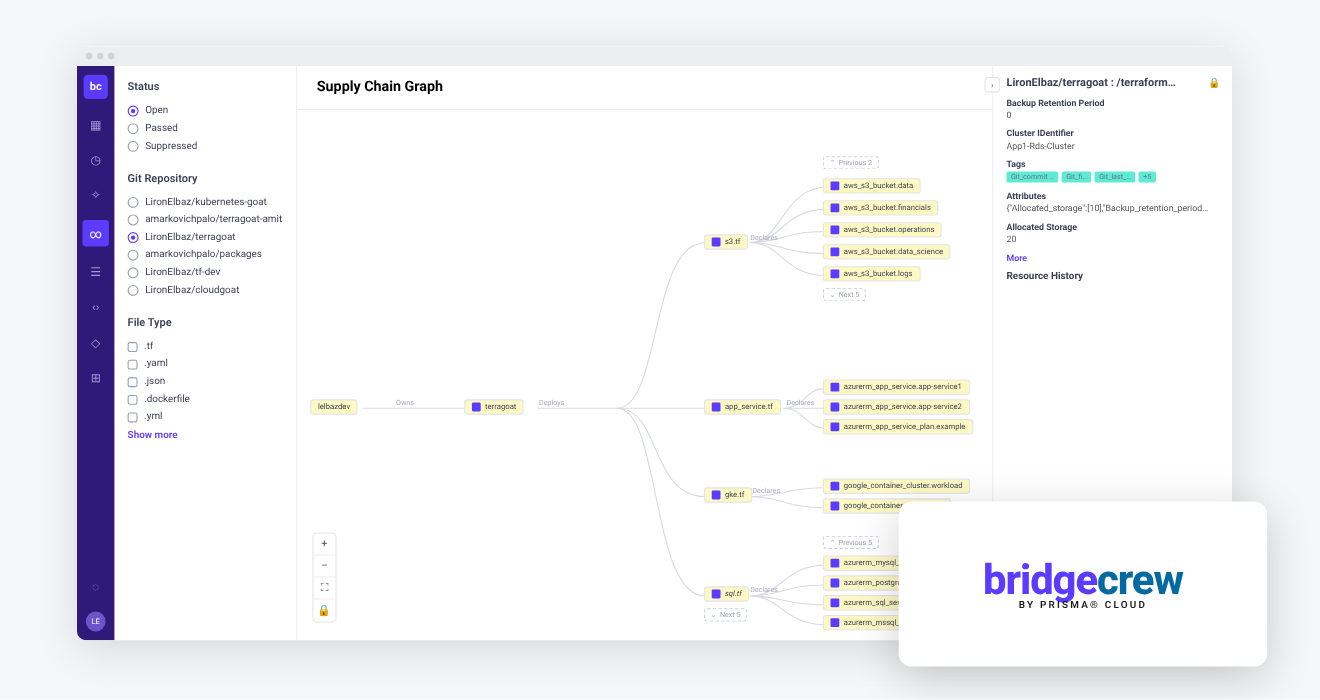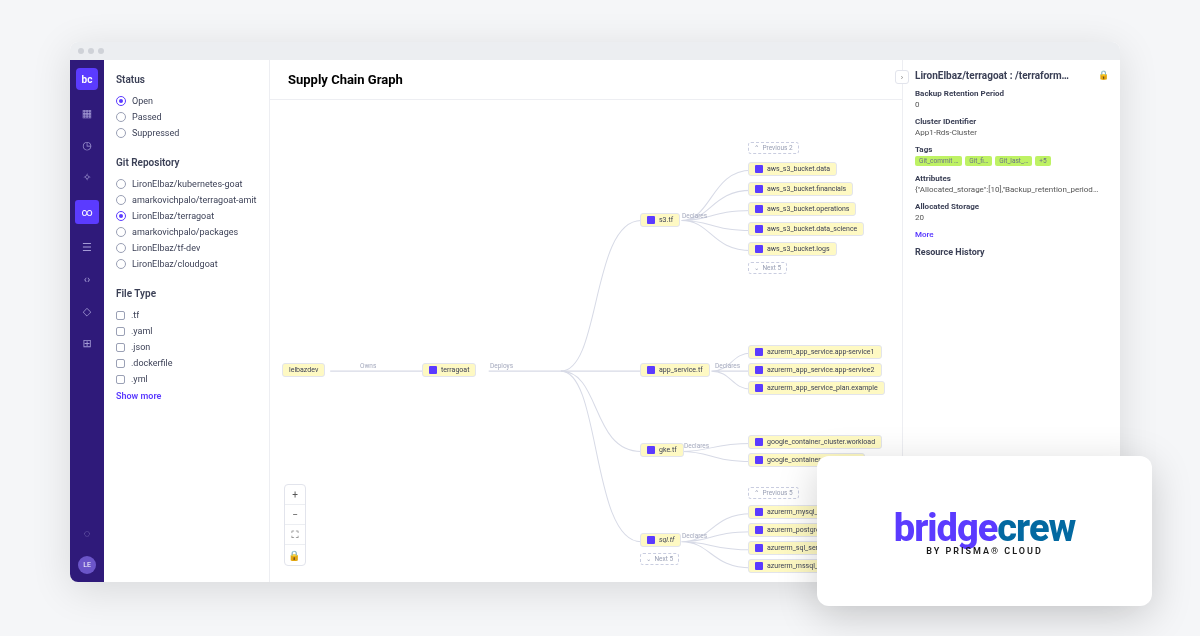--- a/index.html
+++ b/index.html
@@ -36,21 +36,21 @@
   .zoom { position:absolute; left:14px; bottom:16px; width:22px; background:#fff; border:1px solid #e2e4ec; border-radius:4px; display:flex; flex-direction:column;}
   .zoom button{ background:none; border:none; border-bottom:1px solid #eceef2; height:20px; font-size:10px; color:#555; cursor:pointer;}
   .zoom button:last-child{border-bottom:none;}
   .details { width: 218px; border-left:1px solid #edeef2; padding:10px 12px; font-size:8.5px; color:#3a3f55; position:relative;}
   .details .collapse{ position:absolute; left:-8px; top:10px; width:14px; height:14px; background:#fff; border:1px solid #e2e4ec; border-radius:3px; font-size:8px; display:flex; align-items:center; justify-content:center; color:#777;}
   .details h3 { font-size:10px; font-weight:700; margin-bottom:8px; white-space:nowrap; overflow:hidden; text-overflow:ellipsis;}
   .details .fld { margin-bottom:8px;}
   .details .lbl { font-weight:700; font-size:8px; margin-bottom:2px;}
   .details .val { font-size:8px; color:#555; white-space:nowrap; overflow:hidden; text-overflow:ellipsis;}
   .tagrow { display:flex; gap:3px; flex-wrap:wrap;}
-  .tag{ background:#bef264; color:#6b7089; font-size:6.5px; padding:1px 4px; border-radius:2px;}
+  .tag{ background:#5eead4; color:#6b7089; font-size:6.5px; padding:1px 4px; border-radius:2px;}
   .more{ color:#5b3bff; font-size:8px; font-weight:600; cursor:pointer;}
   .sectitle{ font-weight:700; font-size:9px; margin-top:8px; color:#3a3f55;}
   .lockicon{ position:absolute; right:10px; top:10px; color:#c2c6d6; font-size:9px;}
   .brand-card{ position:absolute; right:48px; bottom:30px; width:335px; height:150px; background:#fff; border-radius:12px; box-shadow:0 10px 40px rgba(0,0,0,.18); display:flex; align-items:center; justify-content:center; flex-direction:column;}
   .brand-card .word{ font-size:38px; font-weight:800; letter-spacing:-1px;}
   .brand-card .word .b1{ color:#5b3bff;}
   .brand-card .word .b2{ color:#0369a1;}
   .brand-card .sub{ font-size:9px; letter-spacing:2px; color:#1a1a1a; font-weight:600; margin-top:-4px;}
 </style>
 </head>

